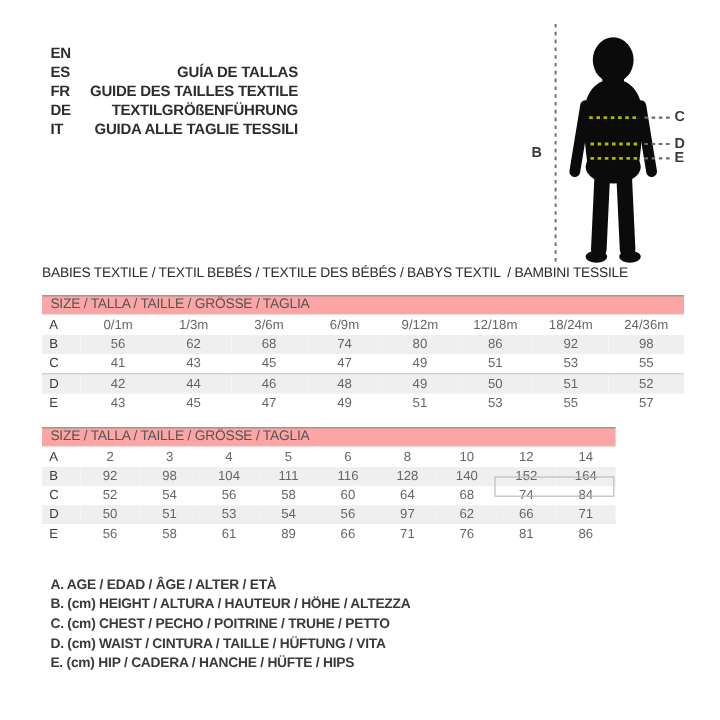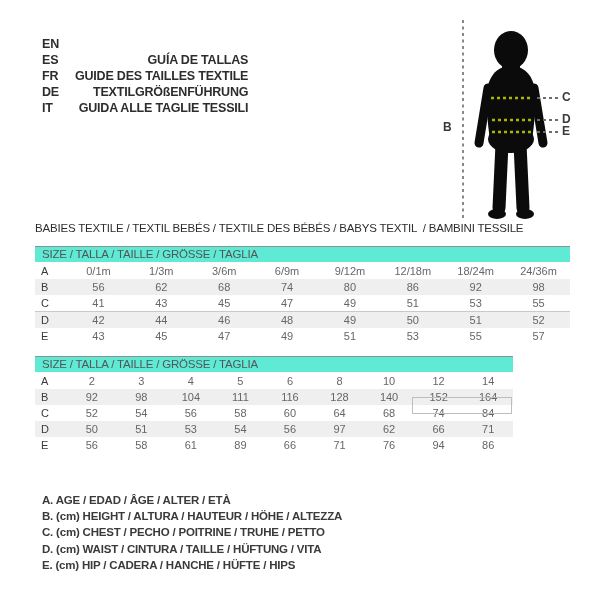--- a/index.html
+++ b/index.html
@@ -25,38 +25,38 @@
   .fig-label.c { left:132px; top:82px; }
   .fig-label.d { left:132px; top:104px; }
   .fig-label.e { left:132px; top:116px; }
 
   
   .table-block { position:absolute; }
   .babies   { left:35px; top:222px; width:535px; }
   .children { left:35px; top:356px; width:478px; }
   .section-title { font-size:11.5px; font-weight:normal; color:#2d2d2d;
                    letter-spacing:-0.2px; height:14px; margin-bottom:10px; white-space:pre; }
-  .grid-header { background:#5eead4; border-top:1px solid #8f8f8f;
+  .grid-header { background:#fca5a5; border-top:1px solid #8f8f8f;
                  height:15px; line-height:15px; font-size:11.5px; color:#555;
                  padding-left:7px; letter-spacing:-0.2px; box-sizing:content-box; margin-bottom:1px; }
   table.size-table { width:100%; border-collapse:collapse; table-layout:fixed;
                      font-size:11px; color:#666; }
   table.size-table td { height:16px; line-height:16px; padding:0; text-align:center;
                         overflow:hidden; white-space:nowrap; }
   table.size-table td.rowlabel { width:26px; text-align:left; padding-left:6px;
                                  color:#3a3a3a; }
   table.size-table tr:nth-child(even) { background:#efefef; }
   .babies table.size-table tr:nth-child(3) td { border-bottom:1px solid #c9c9c9; }
 
   
   .highlight-box { position:absolute; left:377px; top:41px; width:100px; height:17px;
                    border:1px solid #bdbdbd; box-sizing:border-box; pointer-events:none; }
 
   
-  .legend { position:absolute; left:42px; top:492px; }
+  .legend { position:absolute; left:42px; top:480px; }
   .legend-item { font-size:11.5px; font-weight:bold; color:#3a3a3a;
                  line-height:16.2px; letter-spacing:-0.2px; }
 </style>
 </head>
 <body>
 
 <div class="lang-block">
   <div class="lang-row">
     <span class="lang-code">EN</span>
   </div>
@@ -229,21 +229,21 @@
         </tr>
         <tr>
           <td class="rowlabel">E</td>
           <td>56</td>
           <td>58</td>
           <td>61</td>
           <td>89</td>
           <td>66</td>
           <td>71</td>
           <td>76</td>
-          <td>94</td>
+          <td>81</td>
           <td>86</td>
         </tr>
       </tbody>
   </table>
   <div class="highlight-box"></div>
 </section>
 
 <div class="legend">
   <div class="legend-item">A. AGE / EDAD / ÂGE / ALTER / ETÀ</div>
   <div class="legend-item">B. (cm) HEIGHT / ALTURA / HAUTEUR / HÖHE / ALTEZZA</div>

